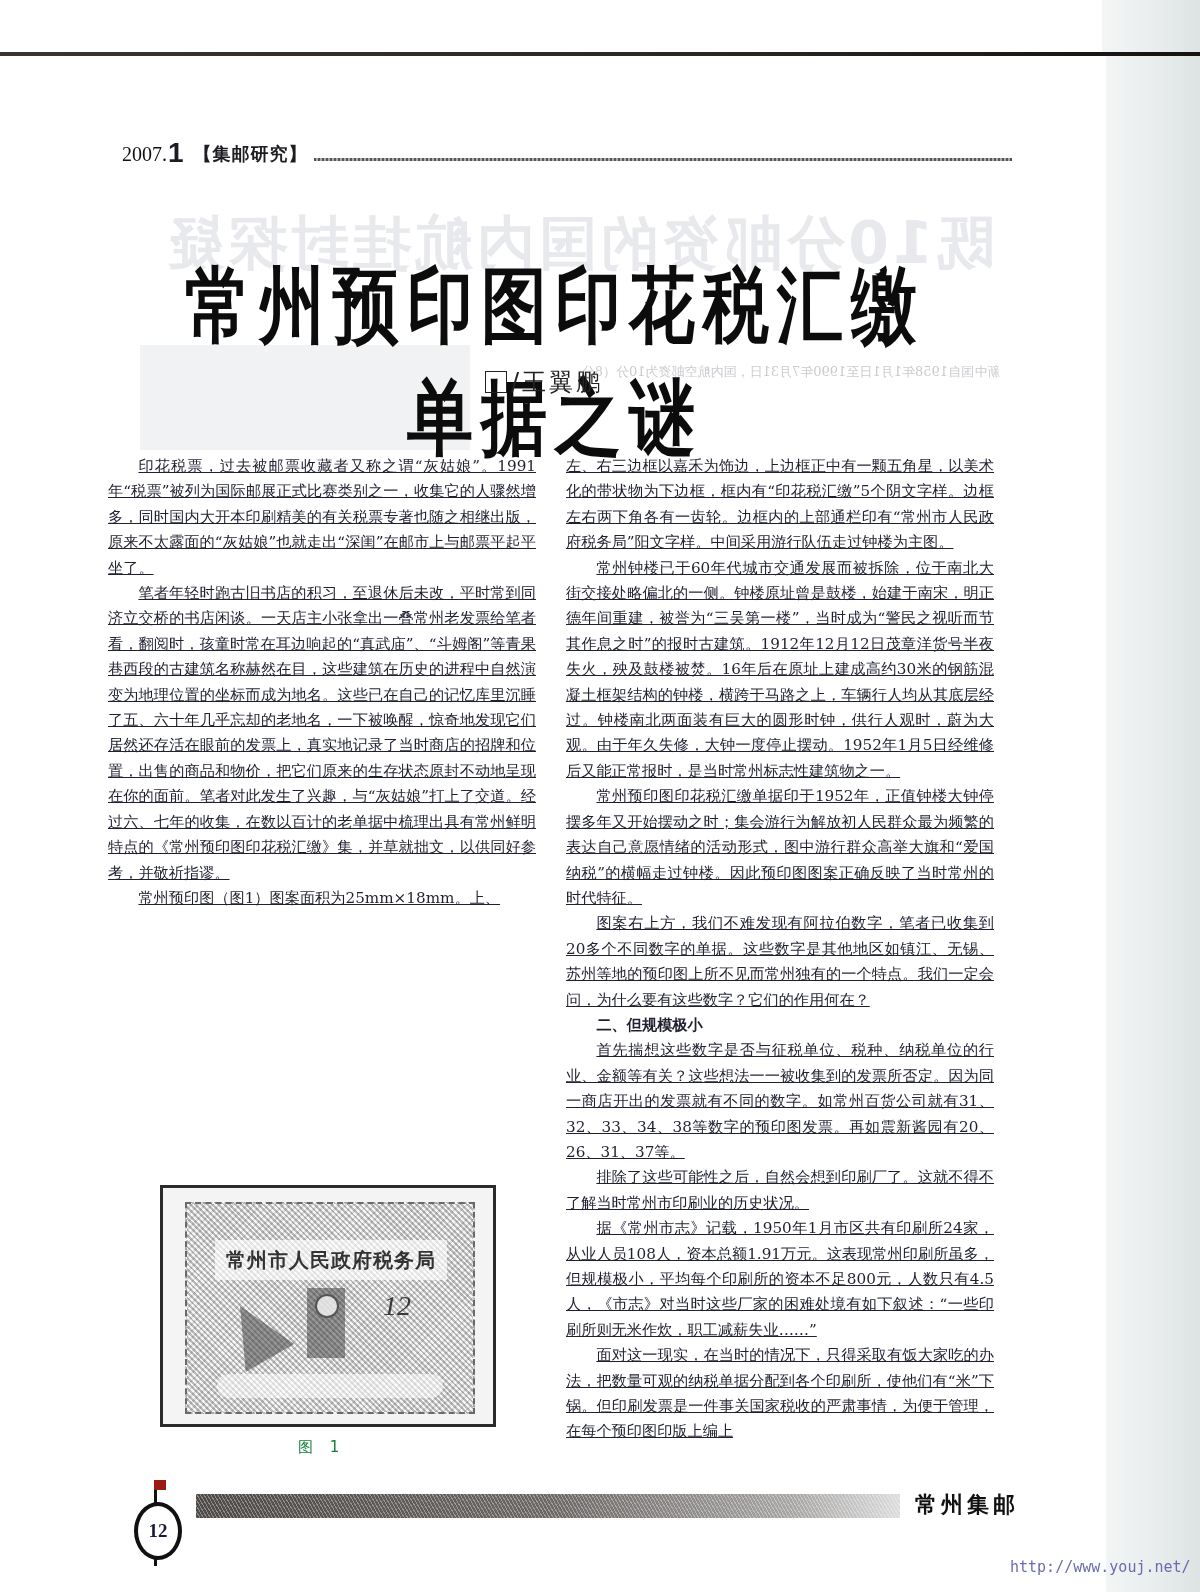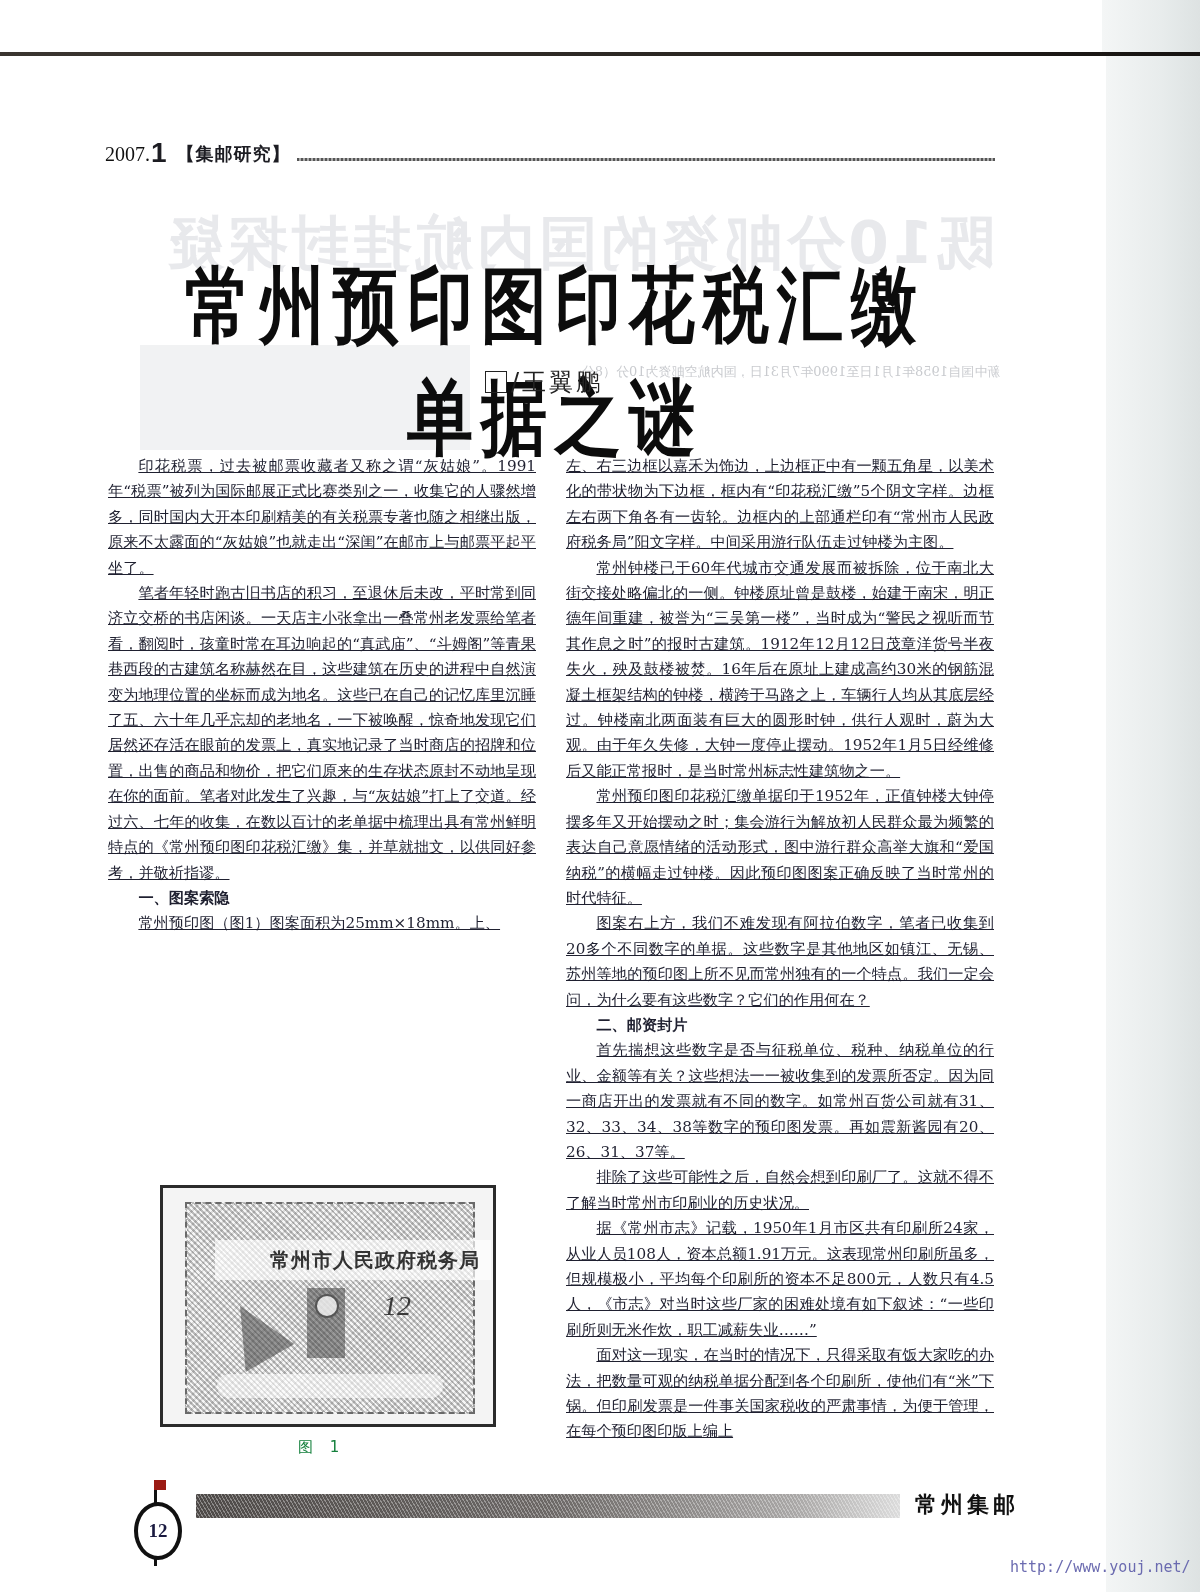--- a/index.html
+++ b/index.html
@@ -16,21 +16,21 @@
   .right-strip {
     position: absolute; right: 0; top: 0; width: 98px; height: 1592px;
     background: linear-gradient(90deg, #f4f6f6 0%, #e8ecec 60%, #dde2e2 100%);
   }
   .page {
     position: absolute; left: 0; top: 56px; width: 1106px; height: 1536px;
     background: #ffffff;
   }
   
   .header {
-    position: absolute; left: 105px; top: 136px; width: 890px; height: 30px;
+    position: absolute; left: 122px; top: 136px; width: 890px; height: 30px;
     display: flex; align-items: flex-end;
   }
   .issue-year { font-family: "Liberation Serif", serif; font-size: 20px; color: #111; }
   .issue-num { font-family: "Liberation Sans", sans-serif; font-weight: bold; font-size: 28px; line-height: 26px; margin-left: 1px; }
   .column-tag { font-family: "DejaVu Sans", sans-serif; font-weight: bold; font-size: 18px; margin-left: 10px; letter-spacing: 1px; }
   .header-rule {
     flex: 1; height: 3px; margin-left: 6px; margin-bottom: 5px;
     background: repeating-linear-gradient(90deg, #555 0 2px, #aaa 2px 4px);
   }
   
@@ -79,21 +79,21 @@
   .stamp {
     position: absolute; left: 22px; top: 14px; width: 286px; height: 208px;
     border: 2px dashed #6a6a6a;
     background:
       repeating-linear-gradient(45deg, rgba(80,80,80,0.35) 0 2px, rgba(255,255,255,0.2) 2px 4px),
       repeating-linear-gradient(-45deg, rgba(60,60,60,0.18) 0 2px, transparent 2px 5px);
   }
   .stamp-header {
     position: absolute; left: 28px; top: 36px; width: 232px; height: 40px;
     background: rgba(255,255,255,0.65); display: flex; align-items: center; justify-content: center;
-    font-family: "DejaVu Sans", sans-serif; font-weight: bold; font-size: 20px; color: #333; letter-spacing: 1px; padding-left: 44px;
+    font-family: "DejaVu Sans", sans-serif; font-weight: bold; font-size: 20px; color: #333; letter-spacing: 1px;
   }
   .stamp-num {
     position: absolute; left: 196px; top: 86px; font-family: "Liberation Serif", serif;
     font-size: 28px; font-style: italic; color: #3a3a3a;
   }
   .stamp-flag {
     position: absolute; left: 40px; top: 98px; width: 0; height: 0;
     border-left: 28px solid transparent; border-right: 28px solid transparent; border-bottom: 60px solid rgba(70,70,70,0.55);
     transform: rotate(-30deg);
   }
@@ -162,30 +162,29 @@
 
 <div class="byline">
   <span class="box"></span>
   <span>/</span>
   <span>王翼鹏</span>
 </div>
 
 <div class="col col-left">
   <p>印花税票，过去被邮票收藏者又称之谓“灰姑娘”。1991年“税票”被列为国际邮展正式比赛类别之一，收集它的人骤然增多，同时国内大开本印刷精美的有关税票专著也随之相继出版，原来不太露面的“灰姑娘”也就走出“深闺”在邮市上与邮票平起平坐了。</p>
   <p>笔者年轻时跑古旧书店的积习，至退休后未改，平时常到同济立交桥的书店闲谈。一天店主小张拿出一叠常州老发票给笔者看，翻阅时，孩童时常在耳边响起的“真武庙”、“斗姆阁”等青果巷西段的古建筑名称赫然在目，这些建筑在历史的进程中自然演变为地理位置的坐标而成为地名。这些已在自己的记忆库里沉睡了五、六十年几乎忘却的老地名，一下被唤醒，惊奇地发现它们居然还存活在眼前的发票上，真实地记录了当时商店的招牌和位置，出售的商品和物价，把它们原来的生存状态原封不动地呈现在你的面前。笔者对此发生了兴趣，与“灰姑娘”打上了交道。经过六、七年的收集，在数以百计的老单据中梳理出具有常州鲜明特点的《常州预印图印花税汇缴》集，并草就拙文，以供同好参考，并敬祈指谬。</p>
-  <h3>一、图案索隐</h3>
   <p>常州预印图（图1）图案面积为25mm×18mm。上、</p>
 </div>
 
 <div class="col col-right">
   <p class="noindent">左、右三边框以嘉禾为饰边，上边框正中有一颗五角星，以美术化的带状物为下边框，框内有“印花税汇缴”5个阴文字样。边框左右两下角各有一齿轮。边框内的上部通栏印有“常州市人民政府税务局”阳文字样。中间采用游行队伍走过钟楼为主图。</p>
   <p>常州钟楼已于60年代城市交通发展而被拆除，位于南北大街交接处略偏北的一侧。钟楼原址曾是鼓楼，始建于南宋，明正德年间重建，被誉为“三吴第一楼”，当时成为“警民之视听而节其作息之时”的报时古建筑。1912年12月12日茂章洋货号半夜失火，殃及鼓楼被焚。16年后在原址上建成高约30米的钢筋混凝土框架结构的钟楼，横跨于马路之上，车辆行人均从其底层经过。钟楼南北两面装有巨大的圆形时钟，供行人观时，蔚为大观。由于年久失修，大钟一度停止摆动。1952年1月5日经维修后又能正常报时，是当时常州标志性建筑物之一。</p>
   <p>常州预印图印花税汇缴单据印于1952年，正值钟楼大钟停摆多年又开始摆动之时；集会游行为解放初人民群众最为频繁的表达自己意愿情绪的活动形式，图中游行群众高举大旗和“爱国纳税”的横幅走过钟楼。因此预印图图案正确反映了当时常州的时代特征。</p>
   <p>图案右上方，我们不难发现有阿拉伯数字，笔者已收集到20多个不同数字的单据。这些数字是其他地区如镇江、无锡、苏州等地的预印图上所不见而常州独有的一个特点。我们一定会问，为什么要有这些数字？它们的作用何在？</p>
-  <h3>二、邮资封片</h3>
+  <h3>二、但规模极小</h3>
   <p>首先揣想这些数字是否与征税单位、税种、纳税单位的行业、金额等有关？这些想法一一被收集到的发票所否定。因为同一商店开出的发票就有不同的数字。如常州百货公司就有31、32、33、34、38等数字的预印图发票。再如震新酱园有20、26、31、37等。</p>
   <p>排除了这些可能性之后，自然会想到印刷厂了。这就不得不了解当时常州市印刷业的历史状况。</p>
   <p>据《常州市志》记载，1950年1月市区共有印刷所24家，从业人员108人，资本总额1.91万元。这表现常州印刷所虽多，但规模极小，平均每个印刷所的资本不足800元，人数只有4.5人，《市志》对当时这些厂家的困难处境有如下叙述：“一些印刷所则无米作炊，职工减薪失业……”</p>
   <p>面对这一现实，在当时的情况下，只得采取有饭大家吃的办法，把数量可观的纳税单据分配到各个印刷所，使他们有“米”下锅。但印刷发票是一件事关国家税收的严肃事情，为便于管理，在每个预印图印版上编上</p>
 </div>
 
 <div class="figure">
   <div class="stamp">
     <div class="stamp-header">常州市人民政府税务局</div>
     <div class="stamp-flag"></div>

